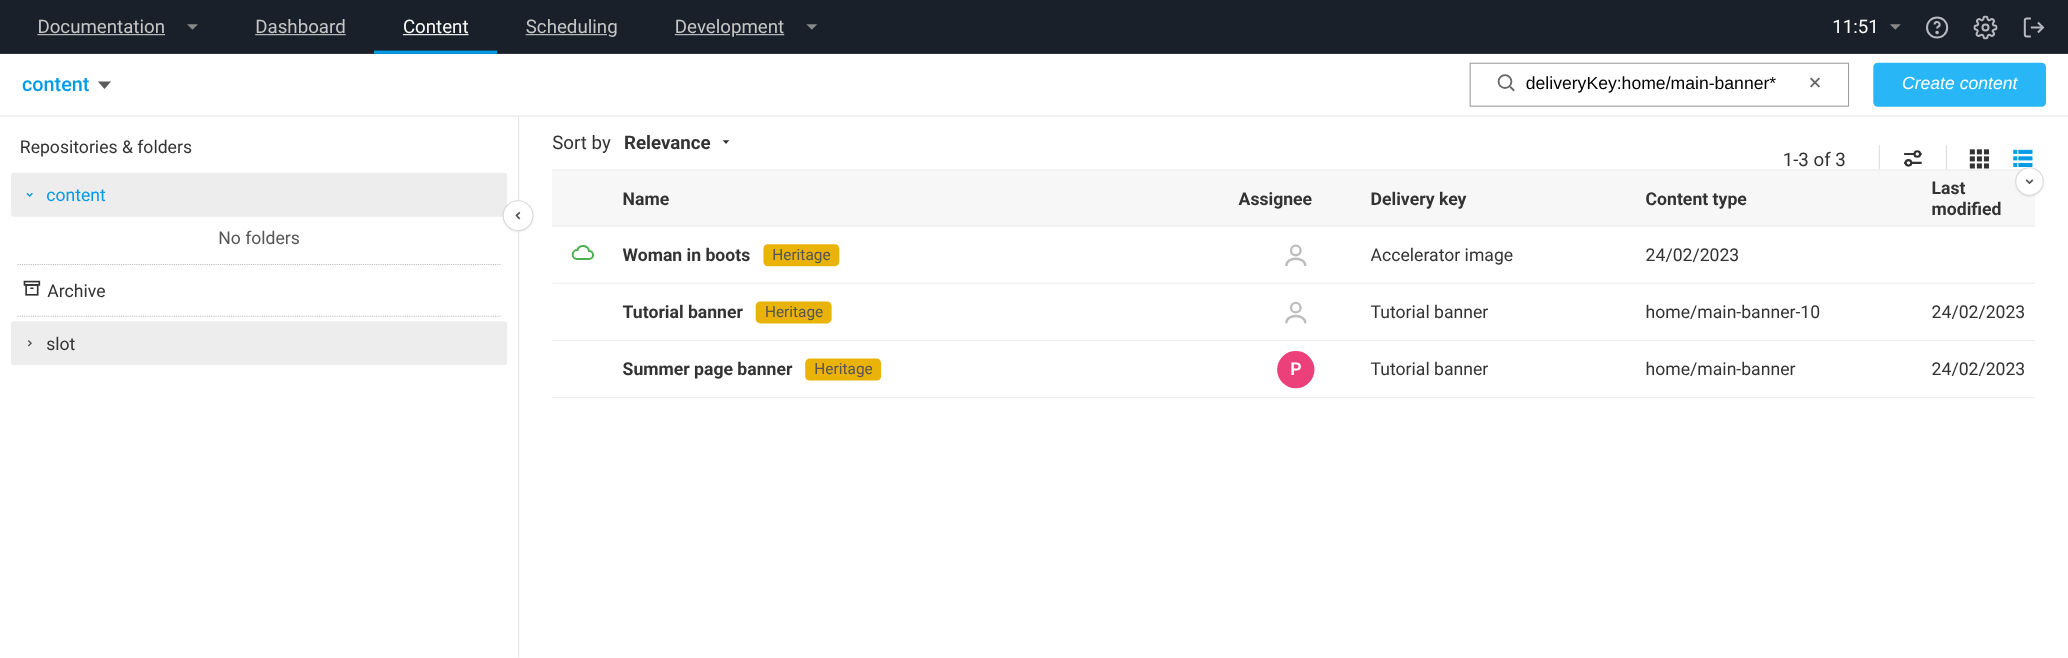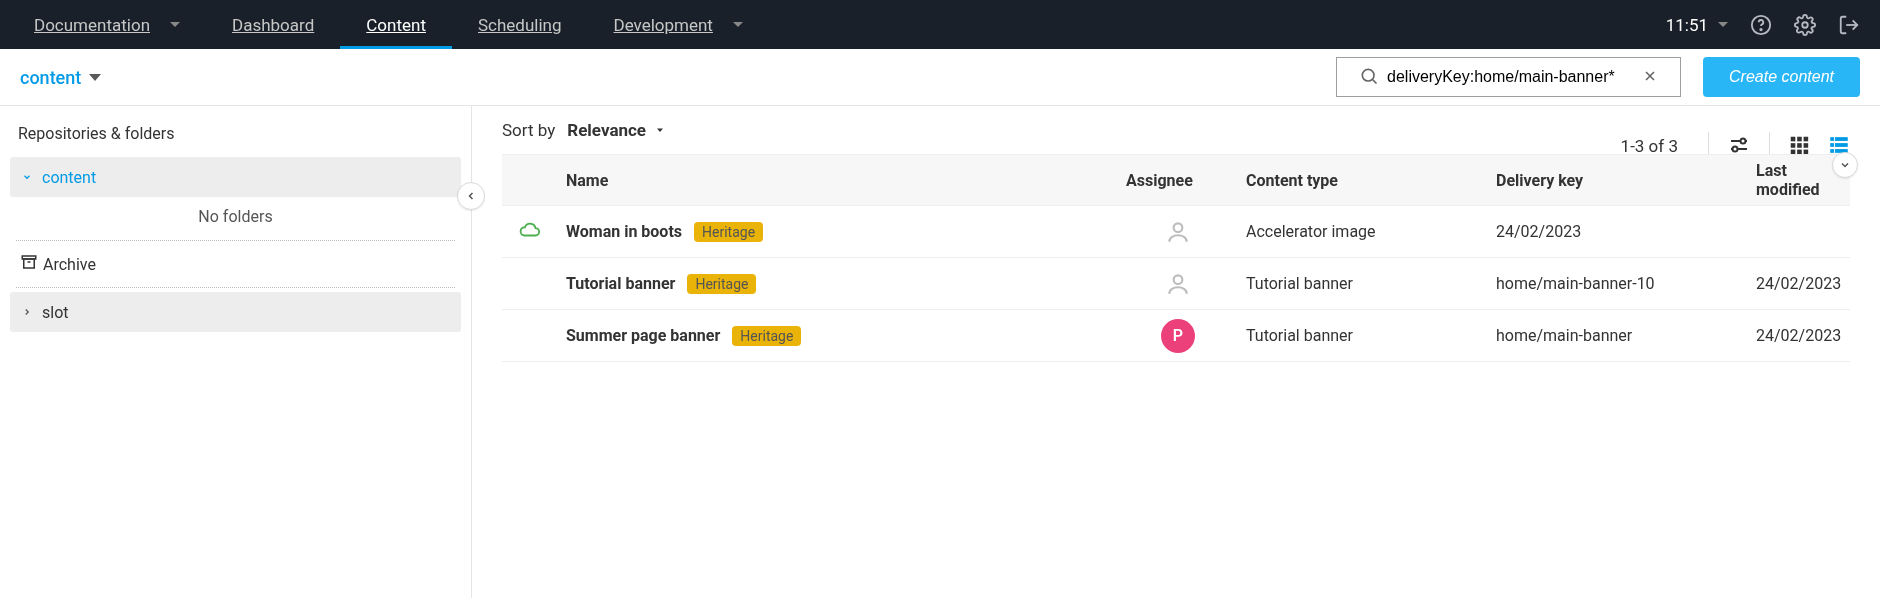--- a/index.html
+++ b/index.html
@@ -249,22 +249,22 @@
         </span>
       </div>
     </div>
 
     <div class="content-body">
       <div class="table">
         <div class="thead">
           <div></div>
           <div>Name</div>
           <div>Assignee</div>
+          <div>Delivery key</div>
           <div>Content type</div>
-          <div>Delivery key</div>
           <div>Last modified</div>
         </div>
 
         <div class="trow">
           <div class="status-cell">
             <span>
               <svg width="22" height="22" viewBox="0 0 24 24" fill="none" stroke="#4caf50" stroke-width="2">
                   <path d="M18 18a4 4 0 0 0 0-8 6 6 0 0 0-11.5-1A4.5 4.5 0 0 0 6 18z"></path>
                 </svg>
             </span>

